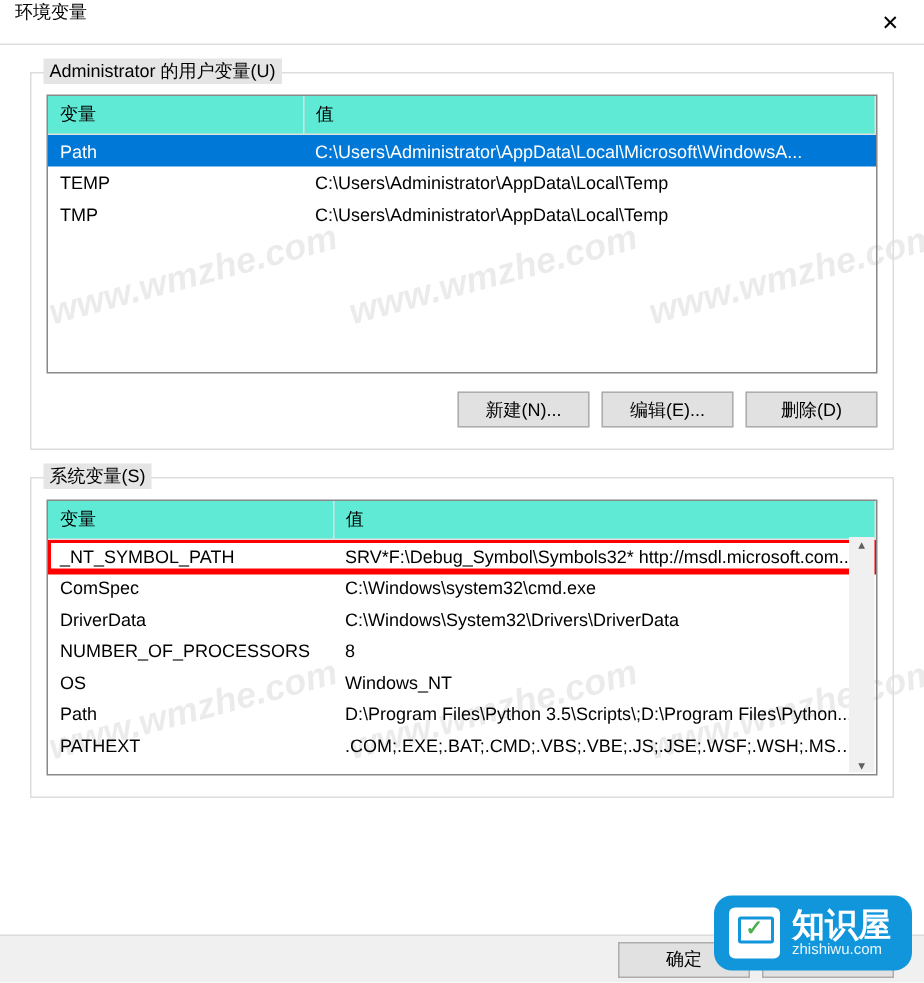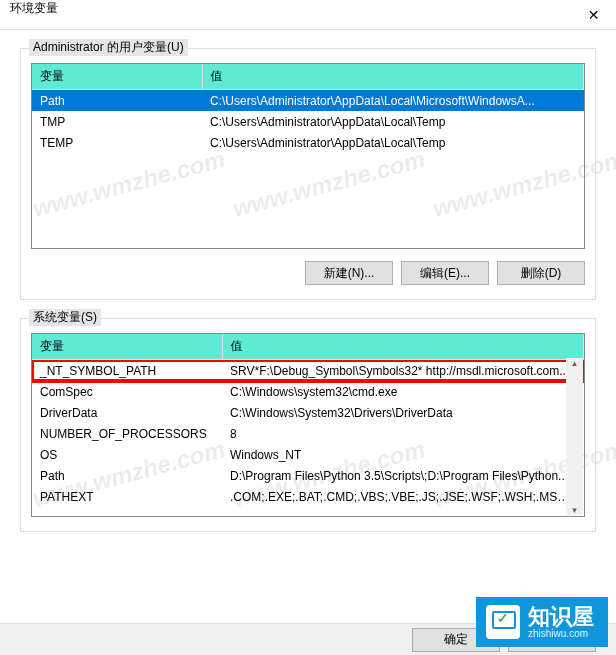--- a/index.html
+++ b/index.html
@@ -119,21 +119,21 @@
       transform: rotate(-15deg);
       pointer-events: none;
     }
     .logo-badge {
       position: absolute;
       right: 8px;
       bottom: 8px;
       background: #1296db;
       color: #fff;
       padding: 8px 14px 8px 10px;
-      border-radius: 0;
+      border-radius: 12px;
       display: flex;
       align-items: center;
       gap: 8px;
       font-size: 12px;
     }
     .logo-badge .big { font-size: 22px; font-weight: bold; line-height: 1; }
     .logo-badge .small { font-size: 10px; opacity: 0.9; display: block; }
     .logo-icon-box {
       width: 34px; height: 34px;
       background: #fff;
@@ -206,25 +206,25 @@
         <colgroup>
             <col class="col-var">
             <col>
           </colgroup>
         <tbody>
           <tr class="selected">
             <td>Path</td>
             <td>C:\Users\Administrator\AppData\Local\Microsoft\WindowsA...</td>
           </tr>
           <tr>
+            <td>TEMP</td>
+            <td>C:\Users\Administrator\AppData\Local\Temp</td>
+          </tr>
+          <tr>
             <td>TMP</td>
-            <td>C:\Users\Administrator\AppData\Local\Temp</td>
-          </tr>
-          <tr>
-            <td>TEMP</td>
             <td>C:\Users\Administrator\AppData\Local\Temp</td>
           </tr>
         </tbody>
       </table>
     </div>
   </div>
   <div class="btn-row">
     <button class="btn">新建(N)...</button>
     <button class="btn">编辑(E)...</button>
     <button class="btn">删除(D)</button>

